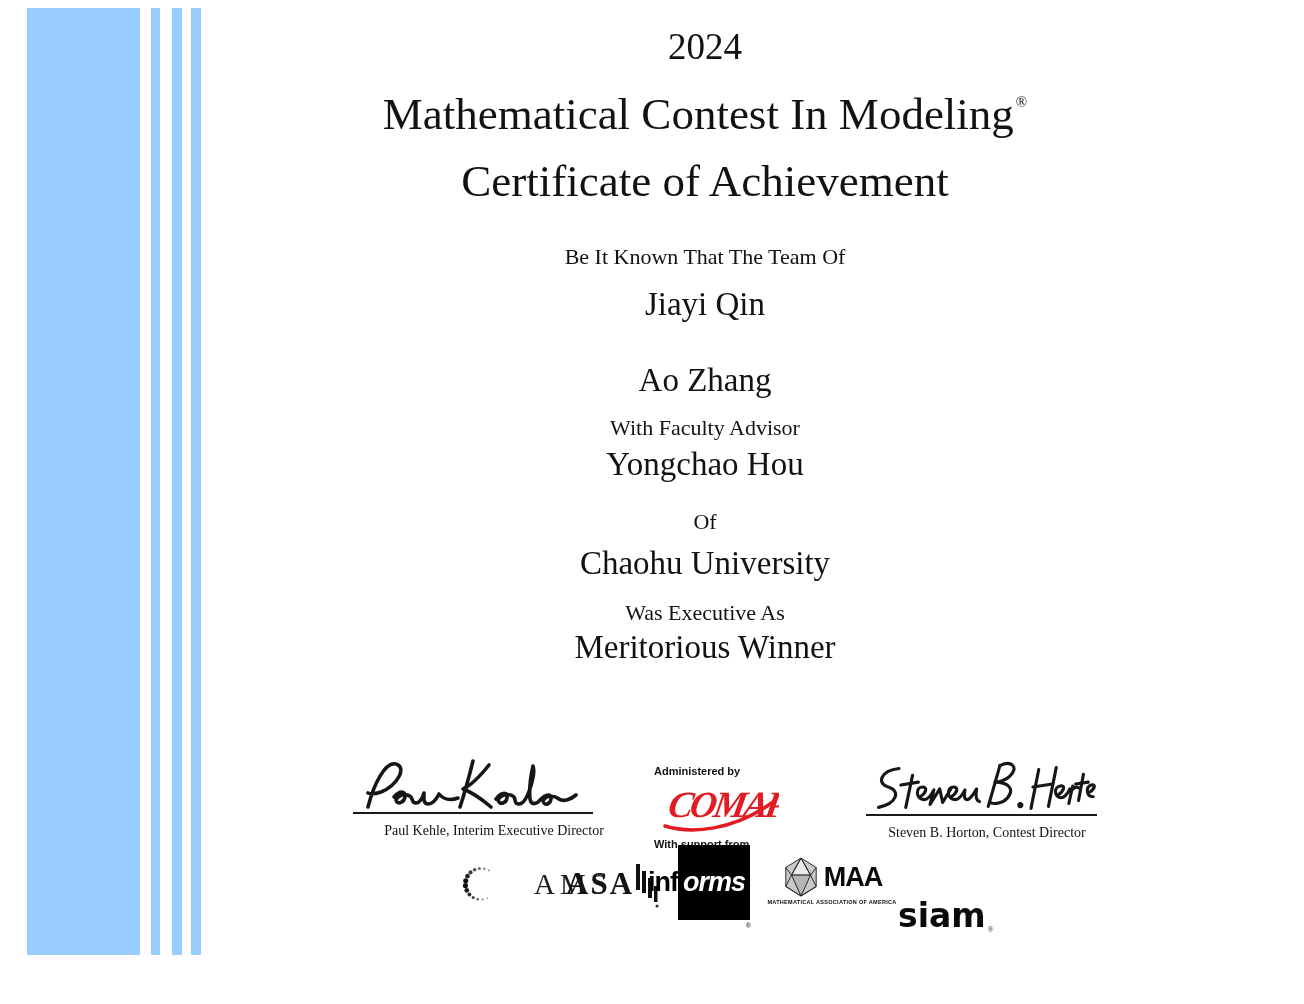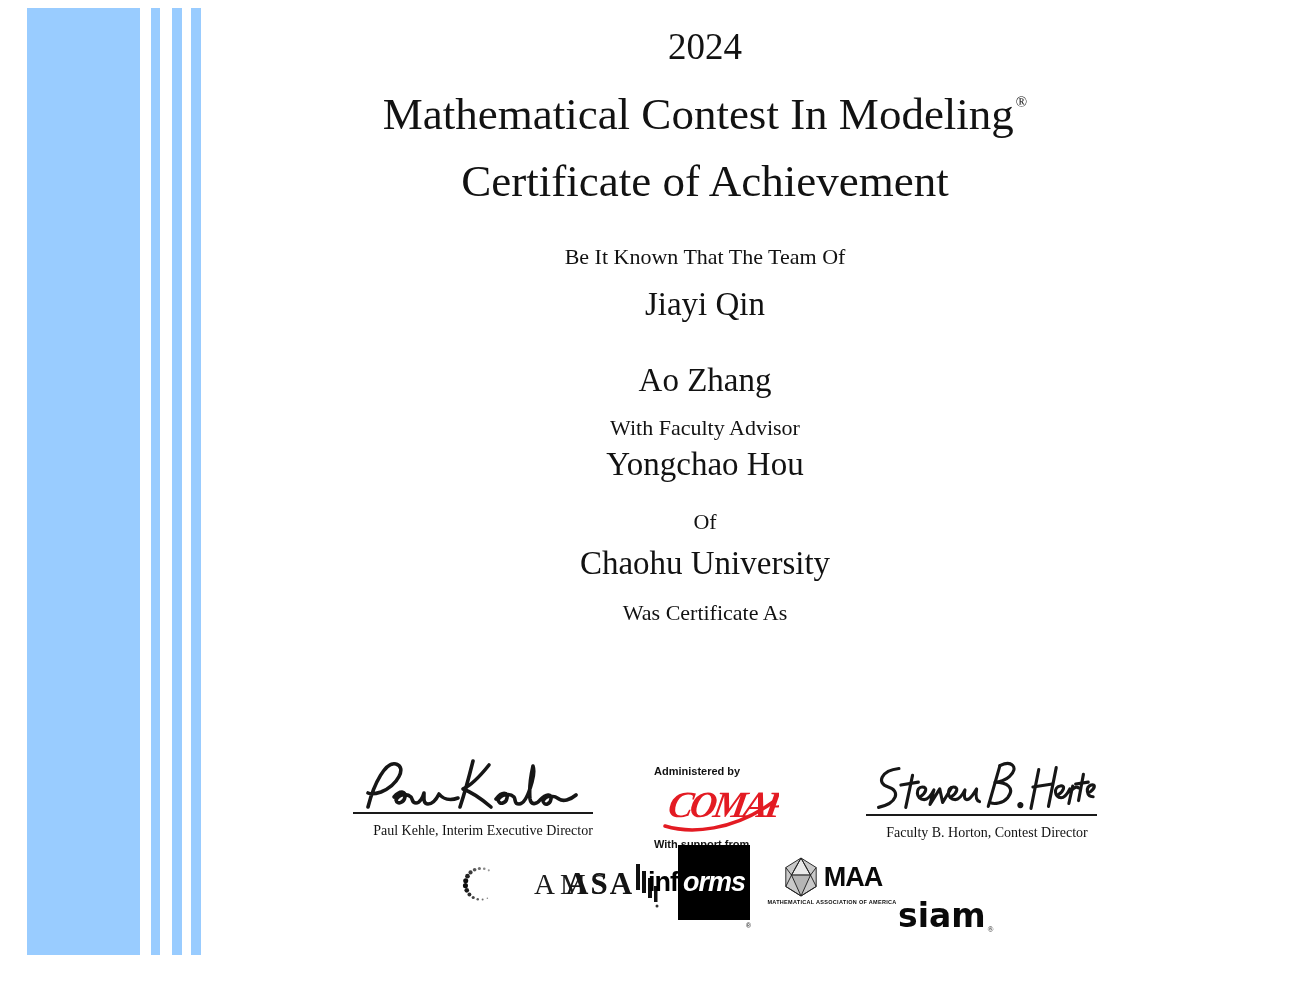--- a/index.html
+++ b/index.html
@@ -35,21 +35,21 @@
   .designation{top:628px;}
 
   
   .sig-svg{position:absolute;}
   .sig-left-svg{left:352px;top:755px;width:240px;height:58px;}
   .sig-right-svg{left:864px;top:759px;width:233px;height:56px;}
   .sig-line{position:absolute;height:2px;background:#1a1a1a;}
   .sig-line-left{left:353px;top:812px;width:240px;}
   .sig-line-right{left:866px;top:814px;width:231px;}
   .sig-caption{position:absolute;text-align:center;font-size:14px;line-height:16px;white-space:nowrap;}
-  .sig-caption-left{left:328px;top:823px;width:310px;}
+  .sig-caption-left{left:339px;top:823px;width:310px;}
   .sig-caption-right{left:827px;top:825px;width:320px;}
 
   
   .admin-label,.support-label{
     position:absolute;left:654px;width:130px;text-align:left;
     font-family:"Liberation Sans",sans-serif;font-weight:bold;font-size:11px;line-height:12px;
     white-space:nowrap;
   }
   .admin-label{top:765px;}
   .support-label{top:838px;}
@@ -92,21 +92,22 @@
     <div class="line small team-intro">Be It Known That The Team Of</div>
     <div class="line big name-1">Jiayi Qin</div>
     <div class="line big name-3">Ao Zhang</div>
 
     <div class="line small advisor-intro">With Faculty Advisor</div>
     <div class="line big advisor-name">Yongchao Hou</div>
 
     <div class="line small of-label">Of</div>
     <div class="line big institution">Chaohu University</div>
 
-    <div class="line small designation-intro">Was Certificate As</div>
+    <div class="line small designation-intro">Was Executive As</div>
+    <div class="line big designation">Meritorious Winner</div>
   </div>
 
   <svg class="sig-svg sig-left-svg" viewBox="0 0 240 58">
     <g fill="none" stroke="#161616" stroke-width="3.6" stroke-linecap="round" stroke-linejoin="round">
       <path d="M16 52 C22 28 34 6 44 9 C55 12 46 30 29 37 C23 39 18 39 16 38"></path>
       <path d="M42 42 C48 35 54 36 53 42 C52 48 45 50 44 45 C47 39 55 38 59 42 C61 45 60 48 64 48 C68 48 71 42 72 38 C72 43 71 49 76 49 C81 49 85 43 87 39 C91 44 98 46 106 43"></path>
       <path d="M121 6 C117 22 112 40 108 52"></path>
       <path d="M137 10 C129 20 120 30 111 34 C122 38 132 46 139 52"></path>
       <path d="M144 44 C150 36 156 37 155 43 C154 49 147 50 146 45 C149 39 158 38 162 42 C164 45 162 49 167 49 C173 49 177 38 180 27 C182 20 182 14 181 11 C179 20 177 34 178 44 C179 50 184 50 188 45 C194 39 200 38 199 44 C198 50 192 51 191 46 C194 40 202 40 207 44 C211 47 218 45 224 40"></path>
     </g>
@@ -138,21 +139,21 @@
         <path d="M174 28 L194 25"></path>
       <path d="M200 36 C206 32 208 26 202 27 C195 28 196 39 203 39 C207 39 210 34 212 30"></path>
       <path d="M215 27 L211 45"></path>
         <path d="M212 33 C215 29 219 27 221 29"></path>
       <path d="M226 15 L221 42"></path>
         <path d="M218 25 L231 23"></path>
       <path d="M233 33 C238 29 239 25 234 26 C228 28 229 38 236 38"></path>
     </g>
   </svg>
   <div class="sig-line sig-line-right"></div>
-  <div class="sig-caption sig-caption-right">Faculty B. Horton, Contest Director</div>
+  <div class="sig-caption sig-caption-right">Steven B. Horton, Contest Director</div>
 
   <div class="logo ams">
     <svg width="52" height="56" viewBox="0 0 80 56">
       <circle cx="52" cy="7" r="1.6" fill="#9a9a9a"></circle>
       <circle cx="45" cy="4.5" r="2.0" fill="#8a8a8a"></circle>
       <circle cx="37.5" cy="4.1" r="2.4" fill="#6e6e6e"></circle>
       <circle cx="30.2" cy="6.1" r="2.8" fill="#555"></circle>
       <circle cx="23.9" cy="10.2" r="3.2" fill="#3c3c3c"></circle>
       <circle cx="19.2" cy="16" r="3.6" fill="#222"></circle>
       <circle cx="16.5" cy="23" r="3.9" fill="#0d0d0d"></circle>

